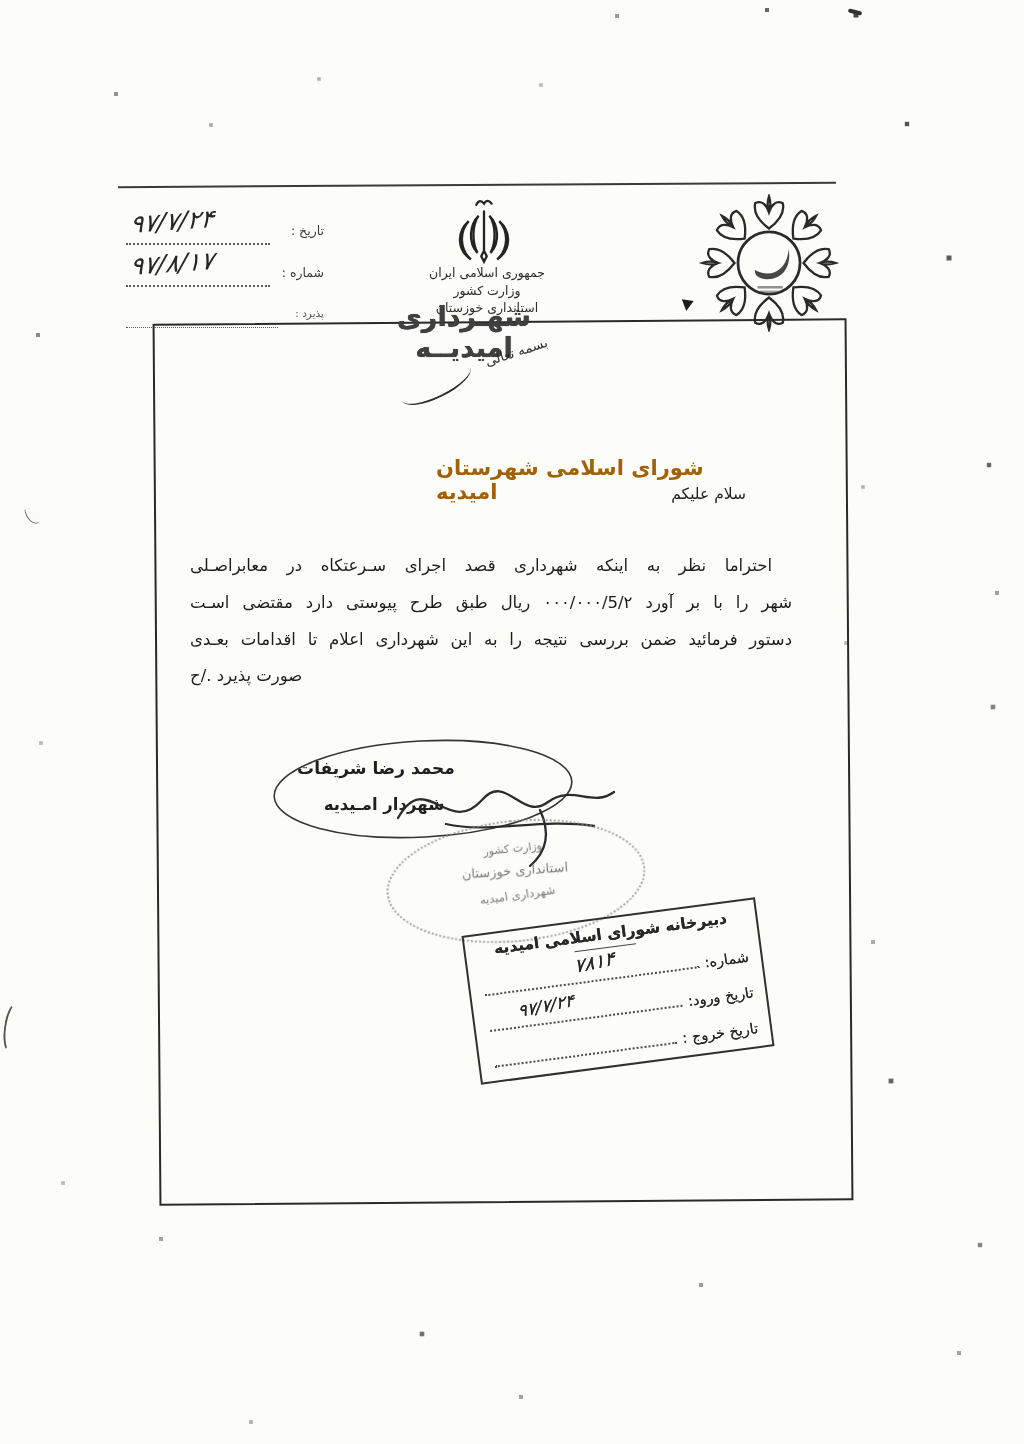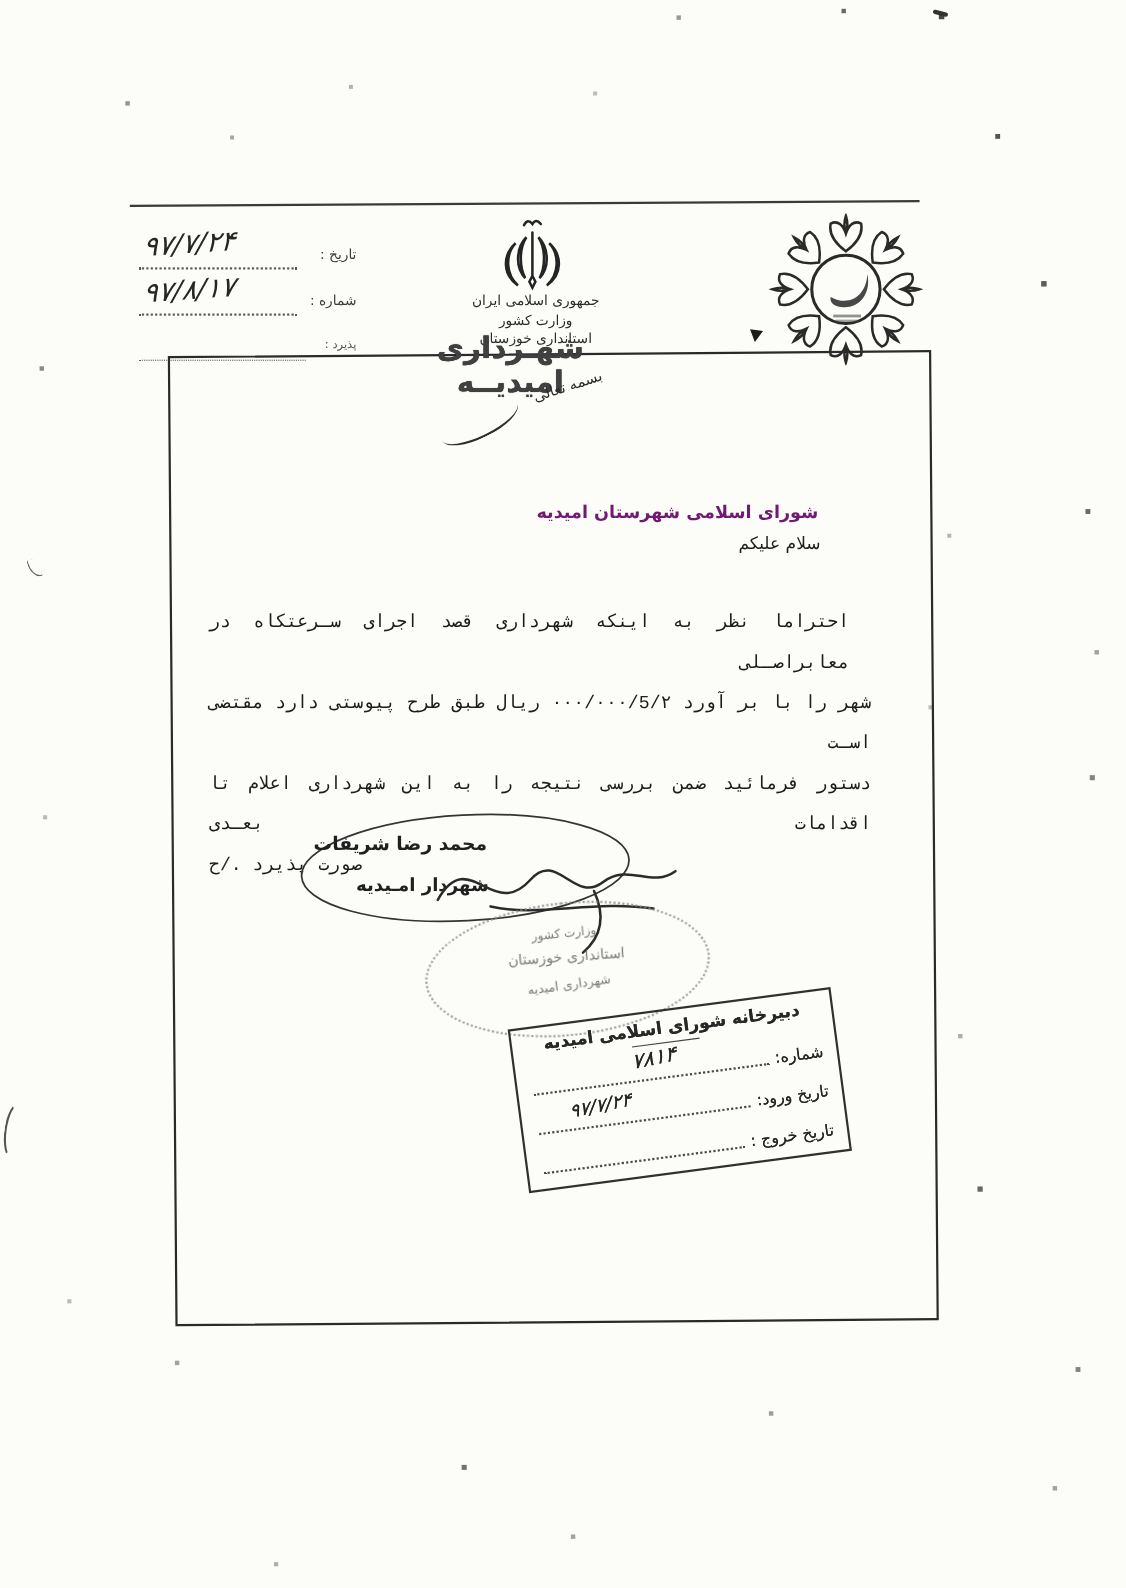--- a/index.html
+++ b/index.html
@@ -24,30 +24,30 @@
   
   #frame{left:156px;top:321px;width:690px;height:878px;border:2.2px solid #2a2a2a;transform:rotate(-0.45deg);}
   #title{left:344px;top:301px;width:240px;text-align:center;font-size:27px;font-weight:bold;
          color:#404040;text-shadow:0 0 .7px #161616;}
   #bismillah{left:430px;top:352px;width:120px;font-size:13.5px;transform:rotate(-18deg);color:#2c2c2c;}
   #bismillah-swoosh{left:398px;top:370px;width:76px;height:26px;border-bottom:2.4px solid #2c2c2c;
          border-radius:50%;transform:rotate(-26deg);}
   #ink-blot{left:681px;top:300px;width:0;height:0;border-left:6px solid transparent;
          border-right:6px solid transparent;border-top:11px solid #1d1d1d;transform:rotate(8deg);}
   
-  #addressee{left:436px;top:456px;width:308px;text-align:right;font-weight:bold;font-size:16px;color:#701a75;}
+  #addressee{left:436px;top:456px;width:308px;text-align:left;font-weight:bold;font-size:21px;color:#a16207;}
   #salutation{left:594px;top:485px;width:152px;text-align:right;font-size:15.5px;}
-  #body{left:190px;top:548px;width:602px;font-size:16.5px;line-height:36.8px;color:#1c1c1c;font-family:Liberation Mono, monospace;}
+  #body{left:190px;top:548px;width:602px;font-size:16.5px;line-height:36.8px;color:#1c1c1c;}
   .jline{text-align:justify;text-align-last:justify;}
   .jline.first{padding-right:20px;}
   .lline{text-align:center;text-align-last:left;}
   
   #sig{left:270px;top:737px;width:306px;height:106px;}
   #sig svg{position:absolute;left:0;top:0;}
-  #signer-name{position:absolute;left:15px;top:21px;width:182px;text-align:left;font-weight:bold;font-size:17px;}
+  #signer-name{position:absolute;left:15px;top:21px;width:182px;text-align:center;font-weight:bold;font-size:17px;}
   #signer-title{position:absolute;left:28px;top:58px;width:172px;text-align:center;font-weight:bold;font-size:16.5px;}
   #scribble{left:390px;top:760px;}
   
   #oval-stamp{left:386px;top:820px;width:256px;height:118px;border:2px dotted #8d8d8d;border-radius:50%;
         transform:rotate(-6deg);opacity:.82;filter:blur(.3px);}
   .oval-line{position:absolute;width:100%;text-align:center;color:#5c5c5c;direction:rtl;}
   .ol1{top:20px;font-size:11px;letter-spacing:2px;}
   .ol2{top:41px;font-size:13px;letter-spacing:3px;transform:rotate(2deg);}
   .ol3{top:66px;font-size:11.5px;letter-spacing:2px;transform:rotate(-2deg);}
   

